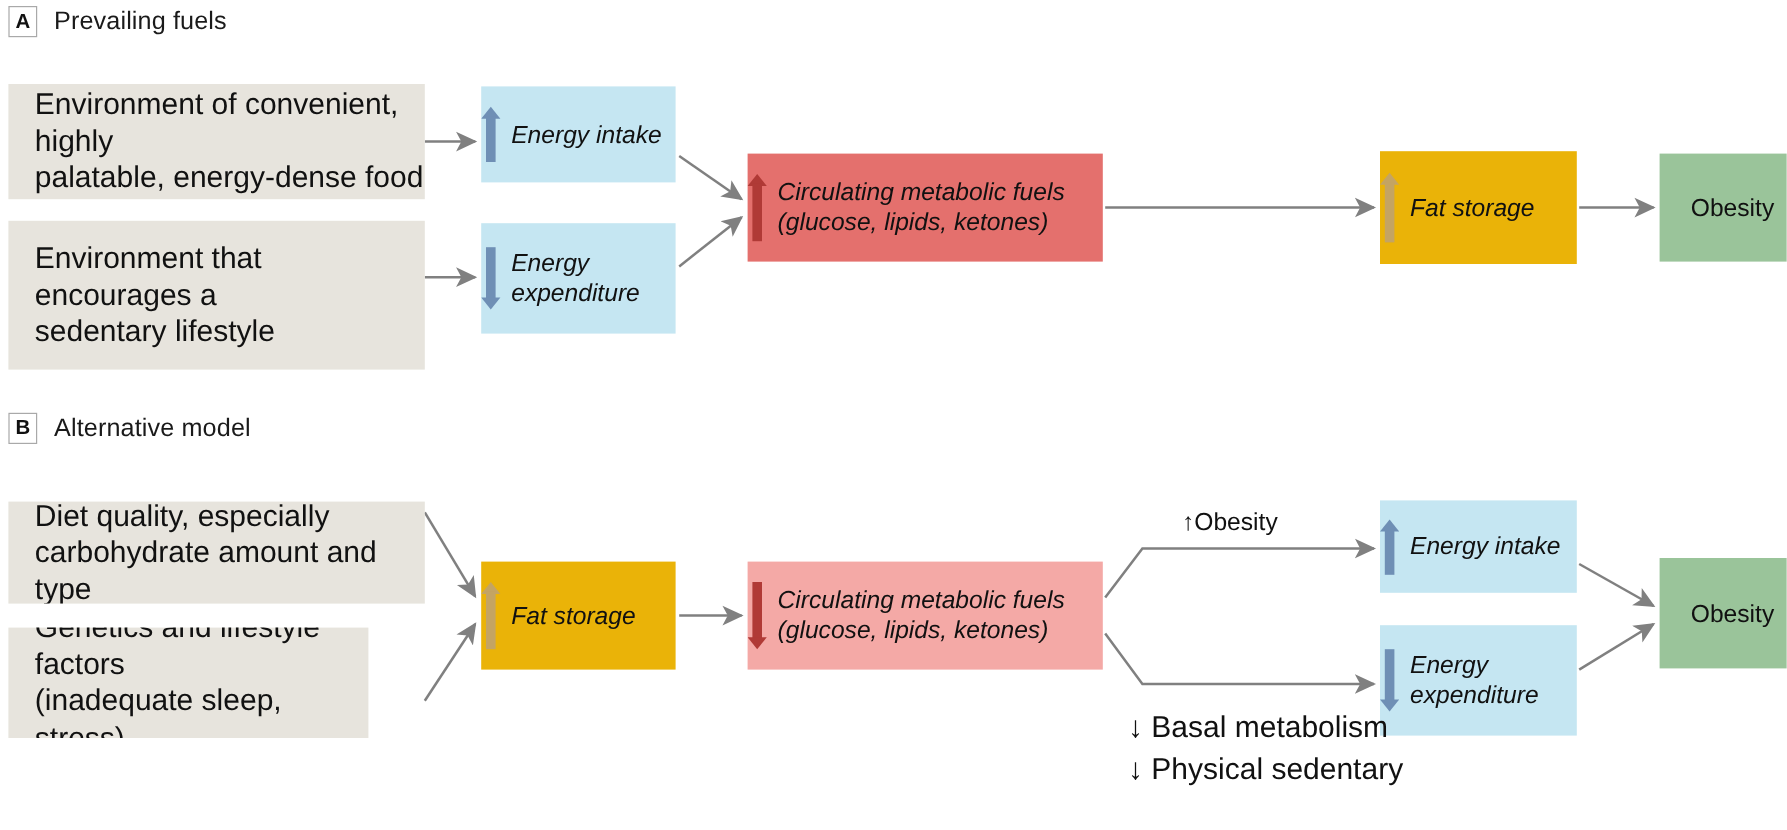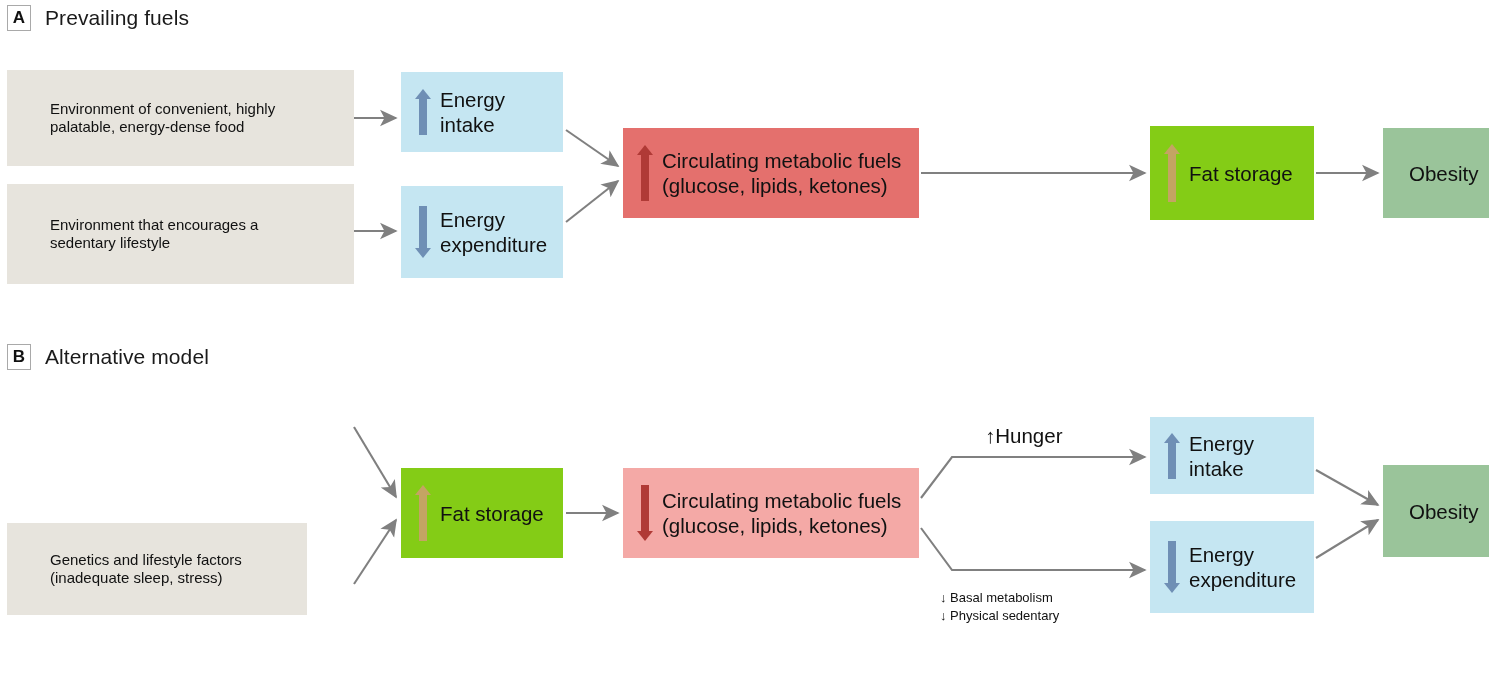--- a/index.html
+++ b/index.html
@@ -39,28 +39,28 @@
     align-items:center;
     overflow:hidden;
   }
   .node .label{
     font-size:20.5px;
     color:#111;
     line-height:1.22;
     white-space:pre-line;
   }
   .grey{background:#e7e4dd;}
-  .grey .label{padding-left:43px;font-size:15px;}
+  .grey .label{padding-left:22px;font-size:25px;}
   .blue{background:#c5e6f2;}
   .red-strong{background:#e4706d;}
   .red-light{background:#f4a9a6;}
-  .yellow{background:#84cc16;}
+  .yellow{background:#eab308;}
   .green{background:#9ac49a;}
 
-  .node.with-arrow{padding-left:14px;}
+  .node.with-arrow{font-style:italic;}
   .node.with-arrow .label{padding-left:9px;}
 
   
   .trend{
     position:relative;
     flex:0 0 auto;
     width:16px;
   }
   .trend .stem{
     position:absolute;left:50%;transform:translateX(-50%);
@@ -94,21 +94,21 @@
   
   .annot{
     position:absolute;
     font-size:20.5px;
     color:#111;
     white-space:nowrap;
     line-height:1.32;
   }
   .annot-list{
     position:absolute;
-    font-size:13px;
+    font-size:25px;
     color:#111;
     line-height:1.38;
   }
   .annot-list div{white-space:nowrap;}
 </style>
 </head>
 <body>
 
 <div id="canvas">
 
@@ -148,21 +148,21 @@
   <div class="panel-header" style="left:7px;top:5px;">
     <div class="panel-badge">A</div>
     <div class="panel-title">Prevailing fuels</div>
   </div>
 
   <div class="node grey" style="left:7px;top:70px;width:347px;height:96px;">
     <div class="label">Environment of convenient, highly
 palatable, energy-dense food</div>
   </div>
 
-  <div class="node grey" style="left:7px;top:184px;width:347px;height:100px;">
+  <div class="node grey" style="left:7px;top:184px;width:347px;height:124px;">
     <div class="label">Environment that encourages a
 sedentary lifestyle</div>
   </div>
 
   <div class="node blue with-arrow" style="left:401px;top:72px;width:162px;height:80px;">
     <div class="trend up t-blue" style="height:46px;">
       <div class="head"></div>
         <div class="stem"></div>
     </div>
     <div class="label">Energy intake</div>
@@ -196,20 +196,24 @@
 
   <div class="node green" style="left:1383px;top:128px;width:118px;height:90px;">
     <div class="label" style="padding-left:26px;">Obesity</div>
   </div>
 
   <div class="panel-header" style="left:7px;top:344px;">
     <div class="panel-badge">B</div>
     <div class="panel-title">Alternative model</div>
   </div>
 
+  <div class="node grey" style="left:7px;top:418px;width:347px;height:85px;">
+    <div class="label">Diet quality, especially
+carbohydrate amount and type</div>
+  </div>
 
   <div class="node grey" style="left:7px;top:523px;width:300px;height:92px;">
     <div class="label">Genetics and lifestyle factors
 (inadequate sleep, stress)</div>
   </div>
 
   <div class="node yellow with-arrow" style="left:401px;top:468px;width:162px;height:90px;">
     <div class="trend up t-gold" style="height:56px;">
       <div class="head"></div>
         <div class="stem"></div>
@@ -240,20 +244,20 @@
         <div class="head"></div>
     </div>
     <div class="label">Energy
 expenditure</div>
   </div>
 
   <div class="node green" style="left:1383px;top:465px;width:118px;height:92px;">
     <div class="label" style="padding-left:26px;">Obesity</div>
   </div>
 
-  <div class="annot" style="left:985px;top:422px;">↑Hunger</div>
+  <div class="annot" style="left:985px;top:422px;">↑Obesity</div>
 
   <div class="annot-list" style="left:940px;top:589px;">
     <div>↓ Basal metabolism</div>
     <div>↓ Physical sedentary</div>
   </div>
 
 </div>
 
 </body></html>

